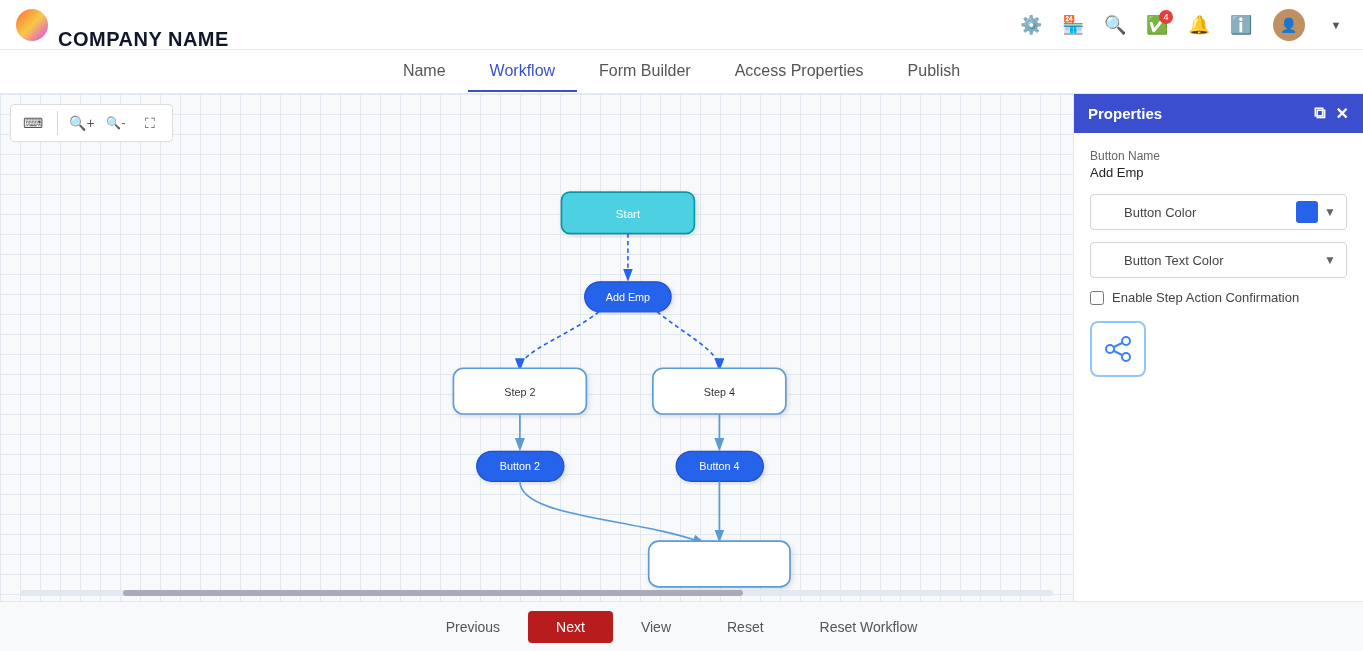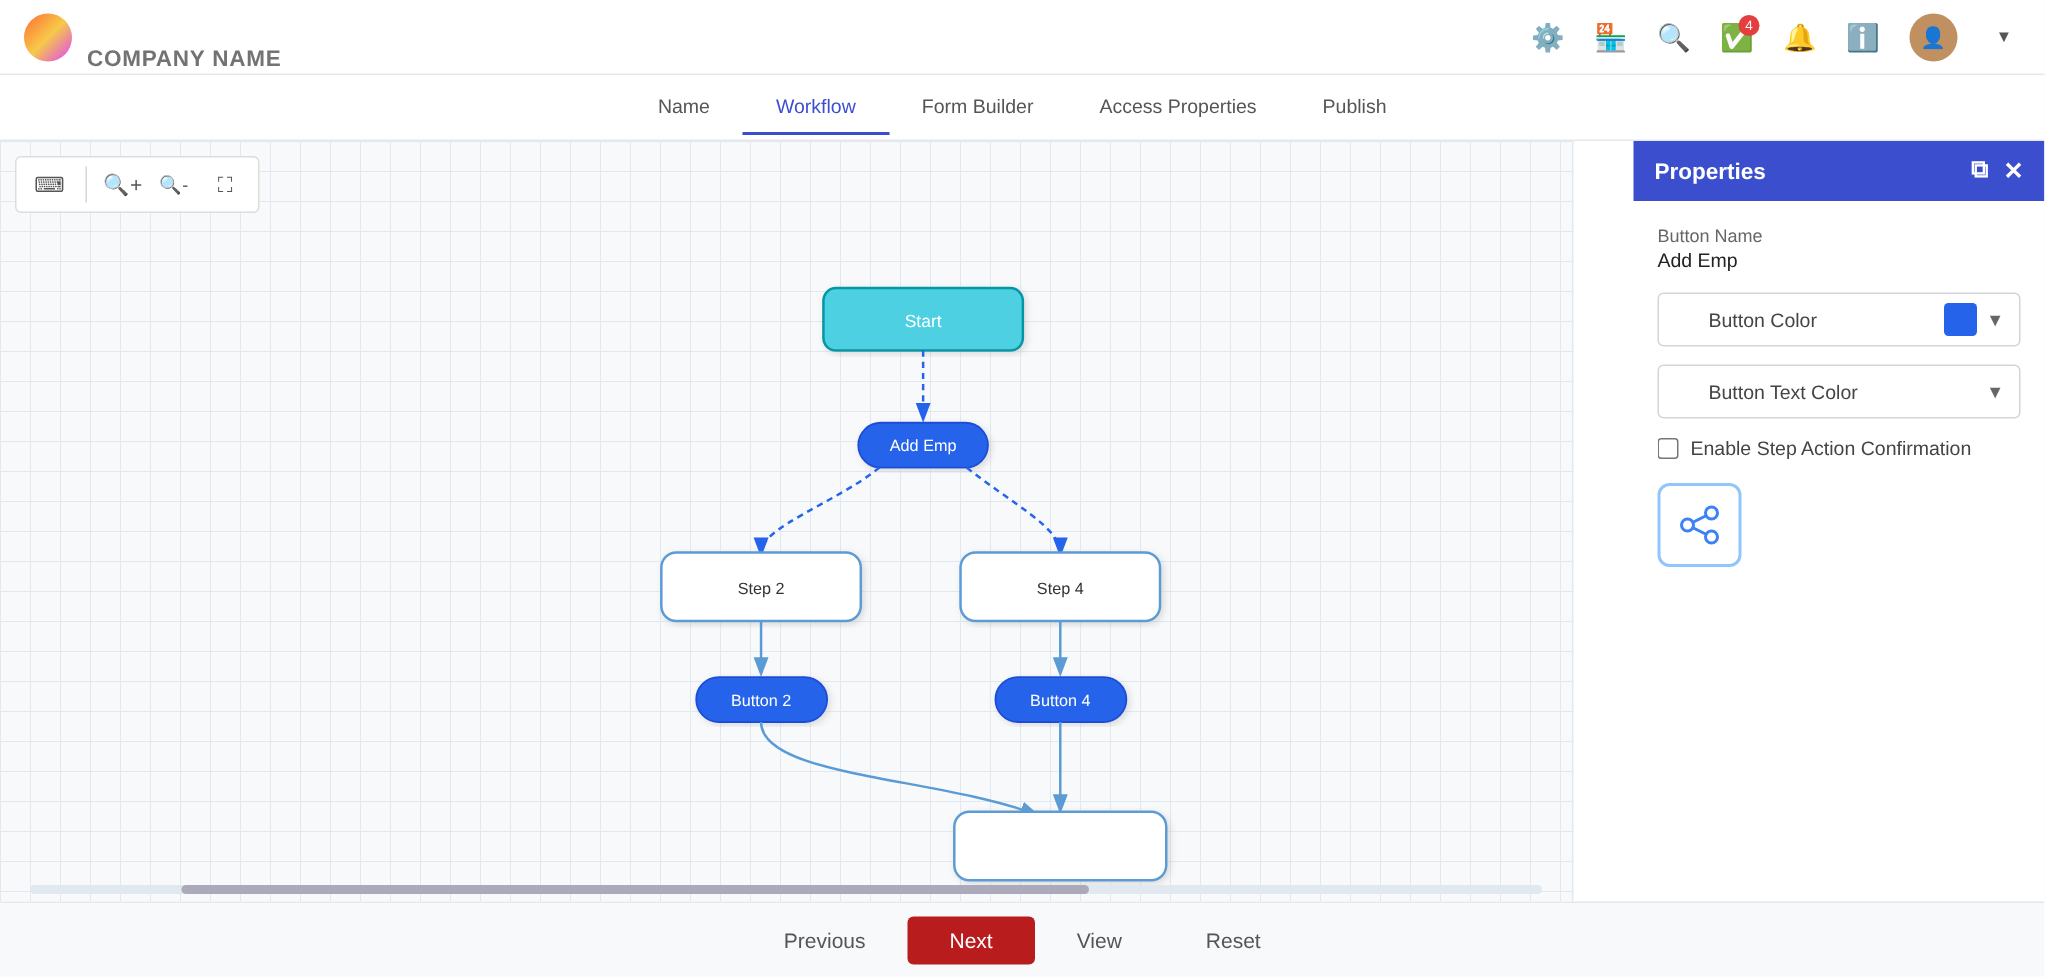--- a/index.html
+++ b/index.html
@@ -6,34 +6,34 @@
     body { font-family: 'Segoe UI', Arial, sans-serif; background: #fff; width: 1363px; height: 651px; overflow: hidden; display: flex; flex-direction: column; }
 
     
     .header {
       display: flex; align-items: center; justify-content: space-between;
       height: 50px; padding: 0 16px; border-bottom: 1px solid #e5e7eb;
       background: #fff; flex-shrink: 0;
     }
     .header-left { display: flex; align-items: center; gap: 10px; }
     .logo-icon { width: 32px; height: 32px; border-radius: 50%; background: linear-gradient(135deg, #ff6b35, #f7c948, #e040fb); flex-shrink: 0; }
-    .company-name { font-size: 15px; font-weight: 700; color: #737373; letter-spacing: 0.5px; margin-top: 29px; }
+    .company-name { font-size: 20px; font-weight: 700; color: #0f172a; letter-spacing: 0.5px; margin-top: 29px; }
     .header-right { display: flex; align-items: center; gap: 20px; }
     .header-icon { width: 22px; height: 22px; color: #555; cursor: pointer; position: relative; display: flex; align-items: center; justify-content: center; font-size: 18px; }
     .badge { position: absolute; top: -4px; right: -4px; background: #e53e3e; color: #fff; border-radius: 50%; width: 14px; height: 14px; font-size: 9px; display: flex; align-items: center; justify-content: center; }
     .avatar { width: 32px; height: 32px; border-radius: 50%; background: #c0a080; overflow: hidden; cursor: pointer; }
 
     
     .nav-tabs {
       display: flex; align-items: center; justify-content: center;
       height: 44px; border-bottom: 1px solid #e5e7eb;
       background: #fff; flex-shrink: 0; gap: 0;
     }
     .nav-tab {
-      padding: 10px 22px; font-size: 13px; color: #555; cursor: pointer;
+      padding: 10px 22px; font-size: 16px; color: #555; cursor: pointer;
       position: relative; border-bottom: 2px solid transparent;
     }
     .nav-tab.active { color: #3b4fce; border-bottom: 2px solid #3b4fce; font-weight: 500; }
 
     
     .main-content { display: flex; flex: 1; overflow: hidden; }
 
     
     .canvas-area {
       flex: 1; position: relative; overflow: hidden;
@@ -55,22 +55,22 @@
       border: none; background: transparent;
     }
 
     
     .workflow-svg {
       position: absolute; top: 0; left: 0; width: 100%; height: 100%;
     }
 
     
     .properties-panel {
-      width: 315px; background: #fff; border-left: 1px solid #e2e8f0;
-      flex-shrink: 0; display: flex; flex-direction: column; padding-left: 40px;
+      width: 290px; background: #fff; border-left: 1px solid #e2e8f0;
+      flex-shrink: 0; display: flex; flex-direction: column;
     }
     .panel-header {
       background: #3b4fce; color: #fff; padding: 10px 14px;
       display: flex; align-items: center; justify-content: space-between;
       font-size: 15px; font-weight: 600;
     }
     .panel-header-icons { display: flex; gap: 10px; }
     .panel-header-icon { cursor: pointer; font-size: 16px; color: #fff; }
     .panel-body { padding: 16px; flex: 1; overflow-y: auto; }
 
@@ -280,13 +280,14 @@
     </div>
   </div>
 
 </div>
 
 <div class="footer">
   <button class="footer-btn">Previous</button>
   <button class="footer-btn active">Next</button>
   <button class="footer-btn">View</button>
   <button class="footer-btn">Reset</button>
+  <button class="footer-btn">Reset Workflow</button>
 </div>
 
 </body></html>

